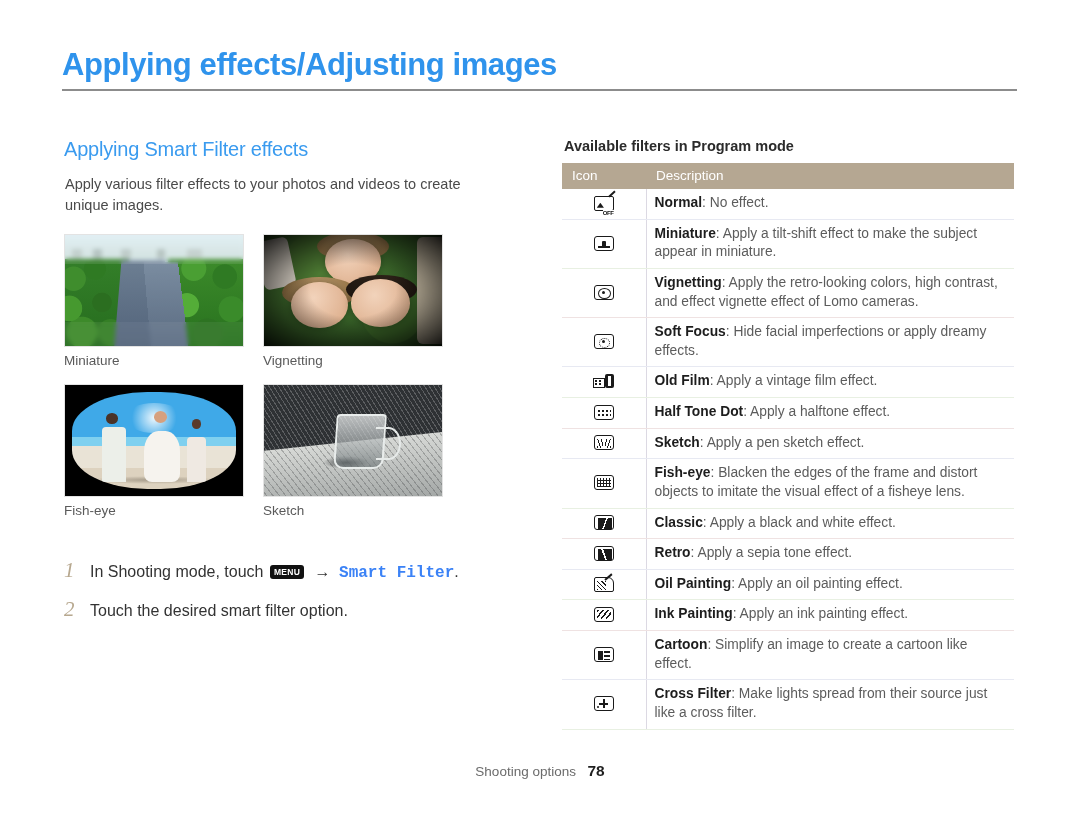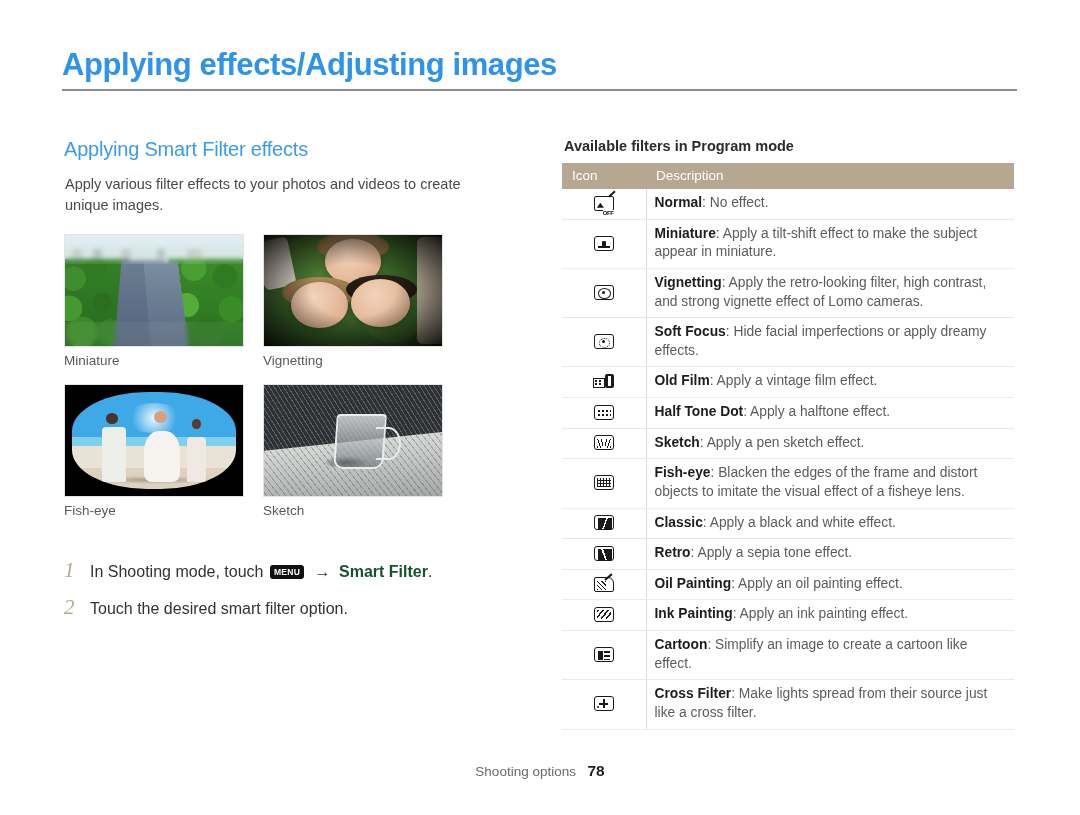--- a/index.html
+++ b/index.html
@@ -260,21 +260,21 @@
     width: 26px;
     flex: 0 0 26px;
     font-style: italic;
     font-family: "Liberation Serif", serif;
   }
   .step-text {
     font-size: 16px;
     color: #333;
     line-height: 1.35;
   }
-  .step-text b { font-weight: bold; color: #14532d; }
+  .step-text b { font-weight: bold; color: #3b82f6; font-family: Liberation Mono, monospace; }
   .menu-chip {
     display: inline-block;
     background: #111;
     color: #fff;
     font-size: 8.5px;
     font-weight: bold;
     letter-spacing: 0.3px;
     padding: 3px 4px 2px;
     border-radius: 3px;
     vertical-align: 2px;
@@ -551,21 +551,21 @@
           <td class="cell-icon">
             <span class="fi fi-mini"><i class="m"></i><i class="u"></i></span>
           </td>
           <td class="cell-desc"><b>Miniature</b><span>: Apply a tilt-shift effect to make the subject appear in miniature.</span></td>
         </tr>
 
         <tr>
           <td class="cell-icon">
             <span class="fi fi-vig"><span class="ring"></span><span class="dot"></span></span>
           </td>
-          <td class="cell-desc"><b>Vignetting</b><span>: Apply the retro-looking filter, high contrast, and strong vignette effect of Lomo cameras.</span></td>
+          <td class="cell-desc"><b>Vignetting</b><span>: Apply the retro-looking colors, high contrast, and effect vignette effect of Lomo cameras.</span></td>
         </tr>
 
         <tr>
           <td class="cell-icon">
             <span class="fi fi-soft"><span class="ring"></span><span class="dot"></span></span>
           </td>
           <td class="cell-desc"><b>Soft Focus</b><span>: Hide facial imperfections or apply dreamy effects.</span></td>
         </tr>
 
         <tr>

